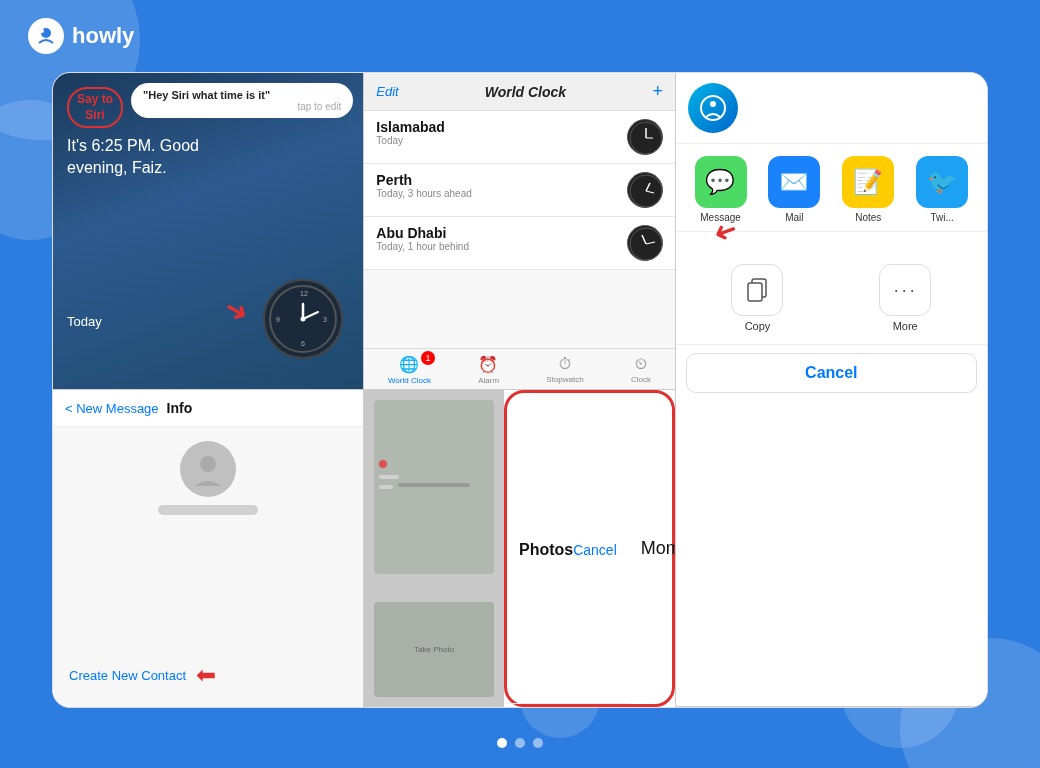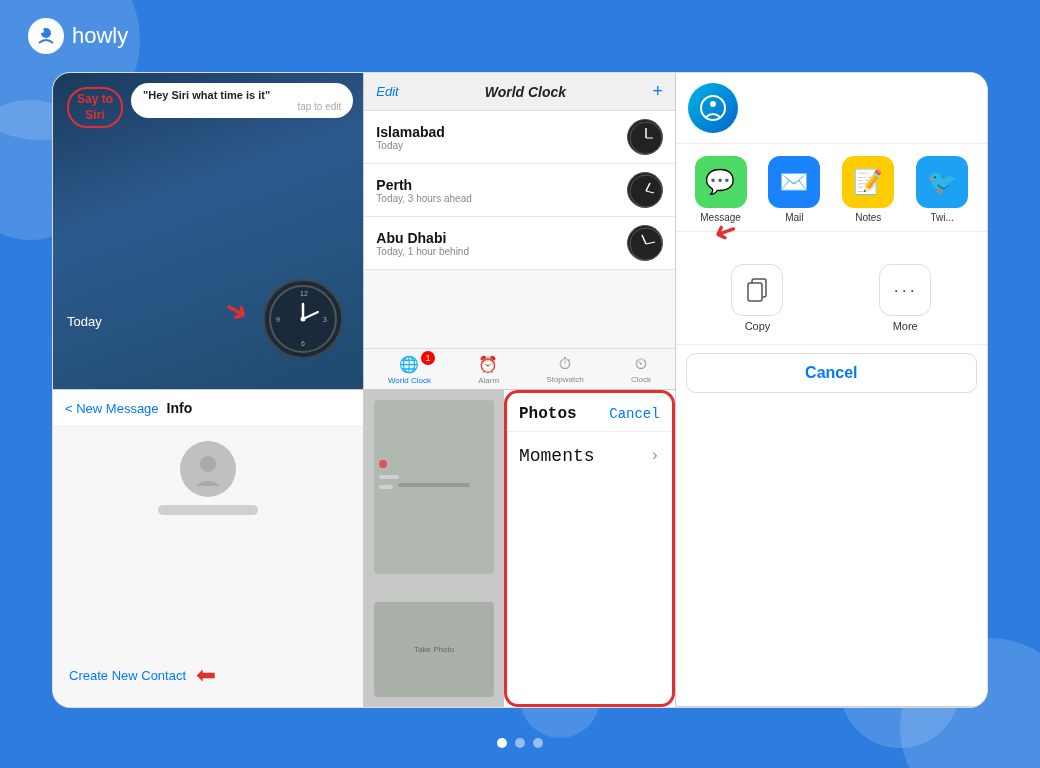--- a/index.html
+++ b/index.html
@@ -33,21 +33,21 @@
       height: 36px;
       background: white;
       border-radius: 50%;
       display: flex;
       align-items: center;
       justify-content: center;
     }
     .logo-text {
       color: white;
       font-size: 22px;
-      font-weight: 400;
+      font-weight: 700;
     }
 
     
     .main-card {
       position: absolute;
       top: 72px;
       left: 52px;
       right: 52px;
       bottom: 60px;
       background: white;
@@ -164,21 +164,20 @@
       font-weight: 600;
       color: #222;
     }
     .wc-plus {
       color: #007aff;
       font-size: 18px;
       font-weight: 300;
     }
     .wc-item {
       display: flex;
-      align-items: center;
       justify-content: space-between;
       padding: 8px 12px;
       border-bottom: 1px solid #e5e5e5;
       background: white;
     }
     .wc-city { font-size: 14px; font-weight: 600; color: #111; }
     .wc-time-info { font-size: 10px; color: #888; }
     .wc-clock-mini {
       width: 36px;
       height: 36px;
@@ -376,24 +375,23 @@
       overflow: hidden;
     }
     .photos-right {
       position: absolute;
       right: 0;
       top: 0;
       bottom: 0;
       left: 45%;
       background: white;
       border: 3px solid #e03030;
-      border-radius: 14px;
-      display: flex;
-      flex-direction: column;
-      font-family: Liberation Mono, monospace;
+      border-radius: 20px;
+      display: flex;
+      flex-direction: row;
     }
     .photos-header-row {
       display: flex;
       justify-content: space-between;
       align-items: center;
       padding: 12px 12px 8px;
       border-bottom: 1px solid #eee;
     }
     .photos-title {
       font-size: 16px;
@@ -478,20 +476,24 @@
 
 <div class="main-card">
 
   <div class="panel-siri">
     <div class="siri-say-label" style="white-space:pre-line;">Say to
 Siri</div>
     <div class="siri-prompt-box">
       <span class="siri-prompt-text">"Hey Siri what time is it"</span>
       <span class="siri-tap-edit">tap to edit</span>
     </div>
+    <div class="siri-response">
+      <div>It's 6:25 PM. Good</div>
+      <div>evening, Faiz.</div>
+    </div>
     <div class="siri-today">Today</div>
 
     <div class="clock-face">
       <svg width="70" height="70" viewBox="0 0 70 70">
         <circle cx="35" cy="35" r="33" fill="#1a2a3a" stroke="#555" stroke-width="2"></circle>
 
         <text x="32" y="12" fill="#aaa" font-size="7">12</text>
         <text x="55" y="38" fill="#aaa" font-size="7">3</text>
         <text x="33" y="62" fill="#aaa" font-size="7">6</text>
         <text x="8" y="38" fill="#aaa" font-size="7">9</text>

